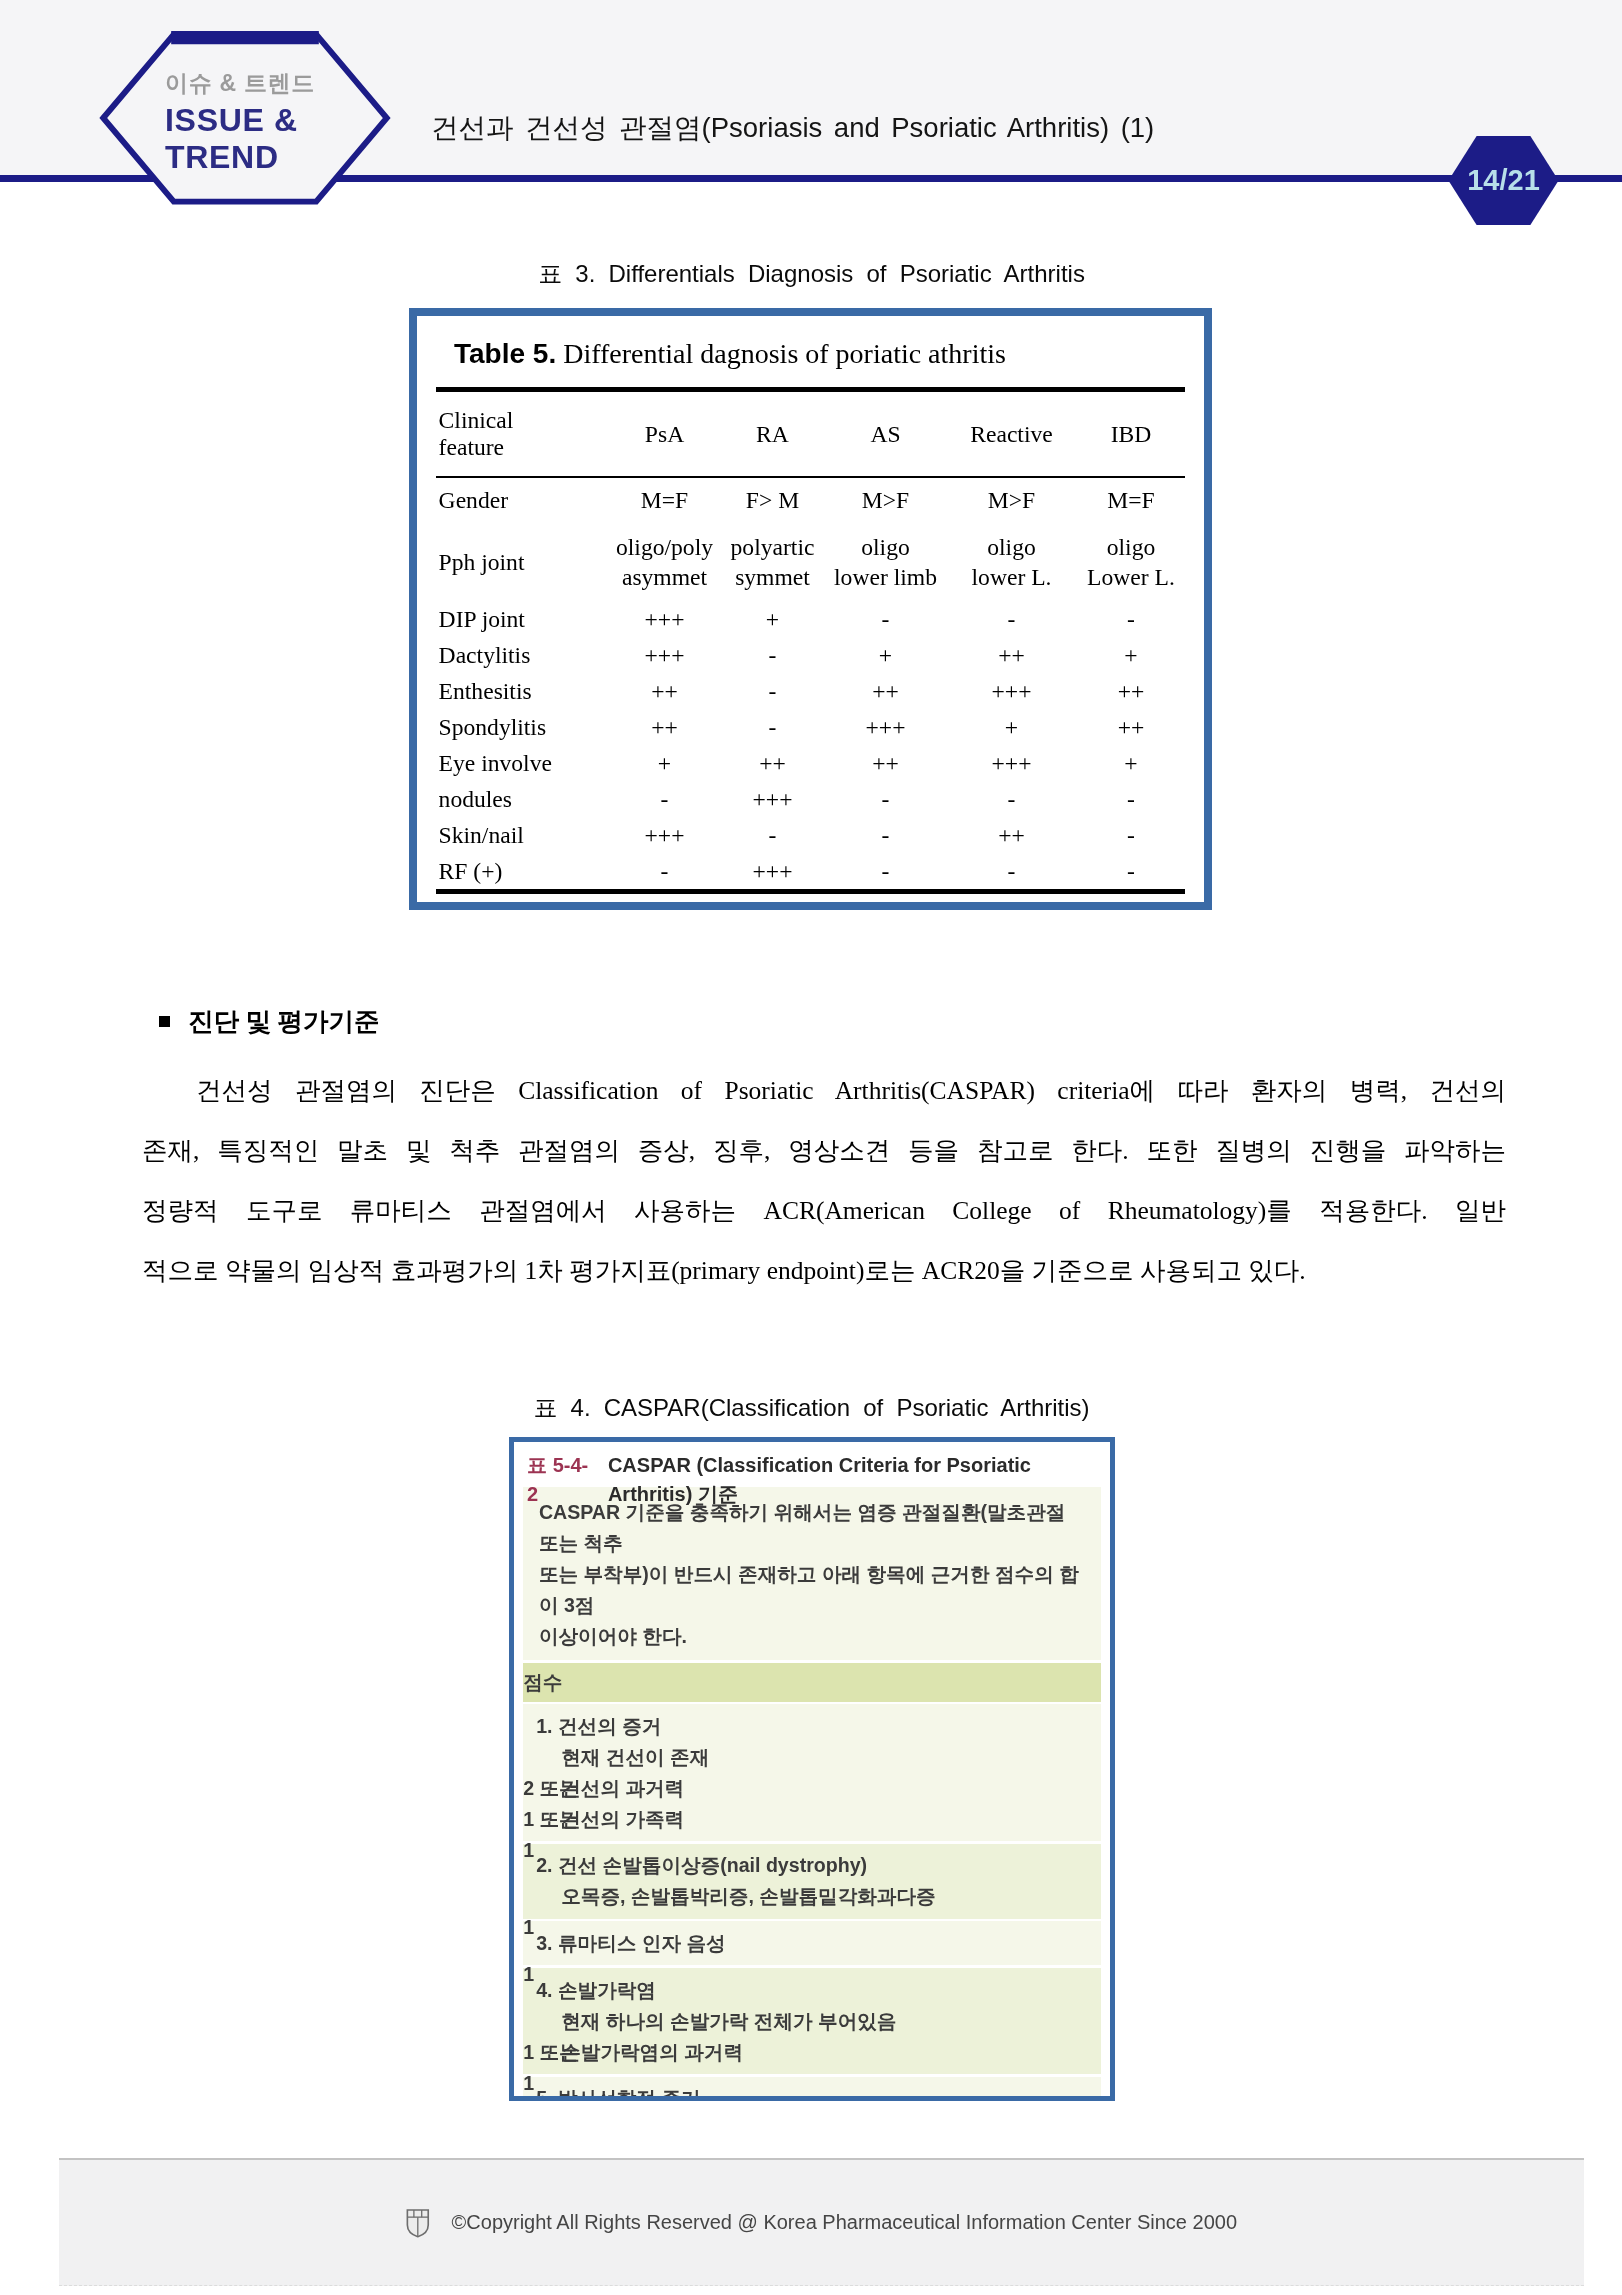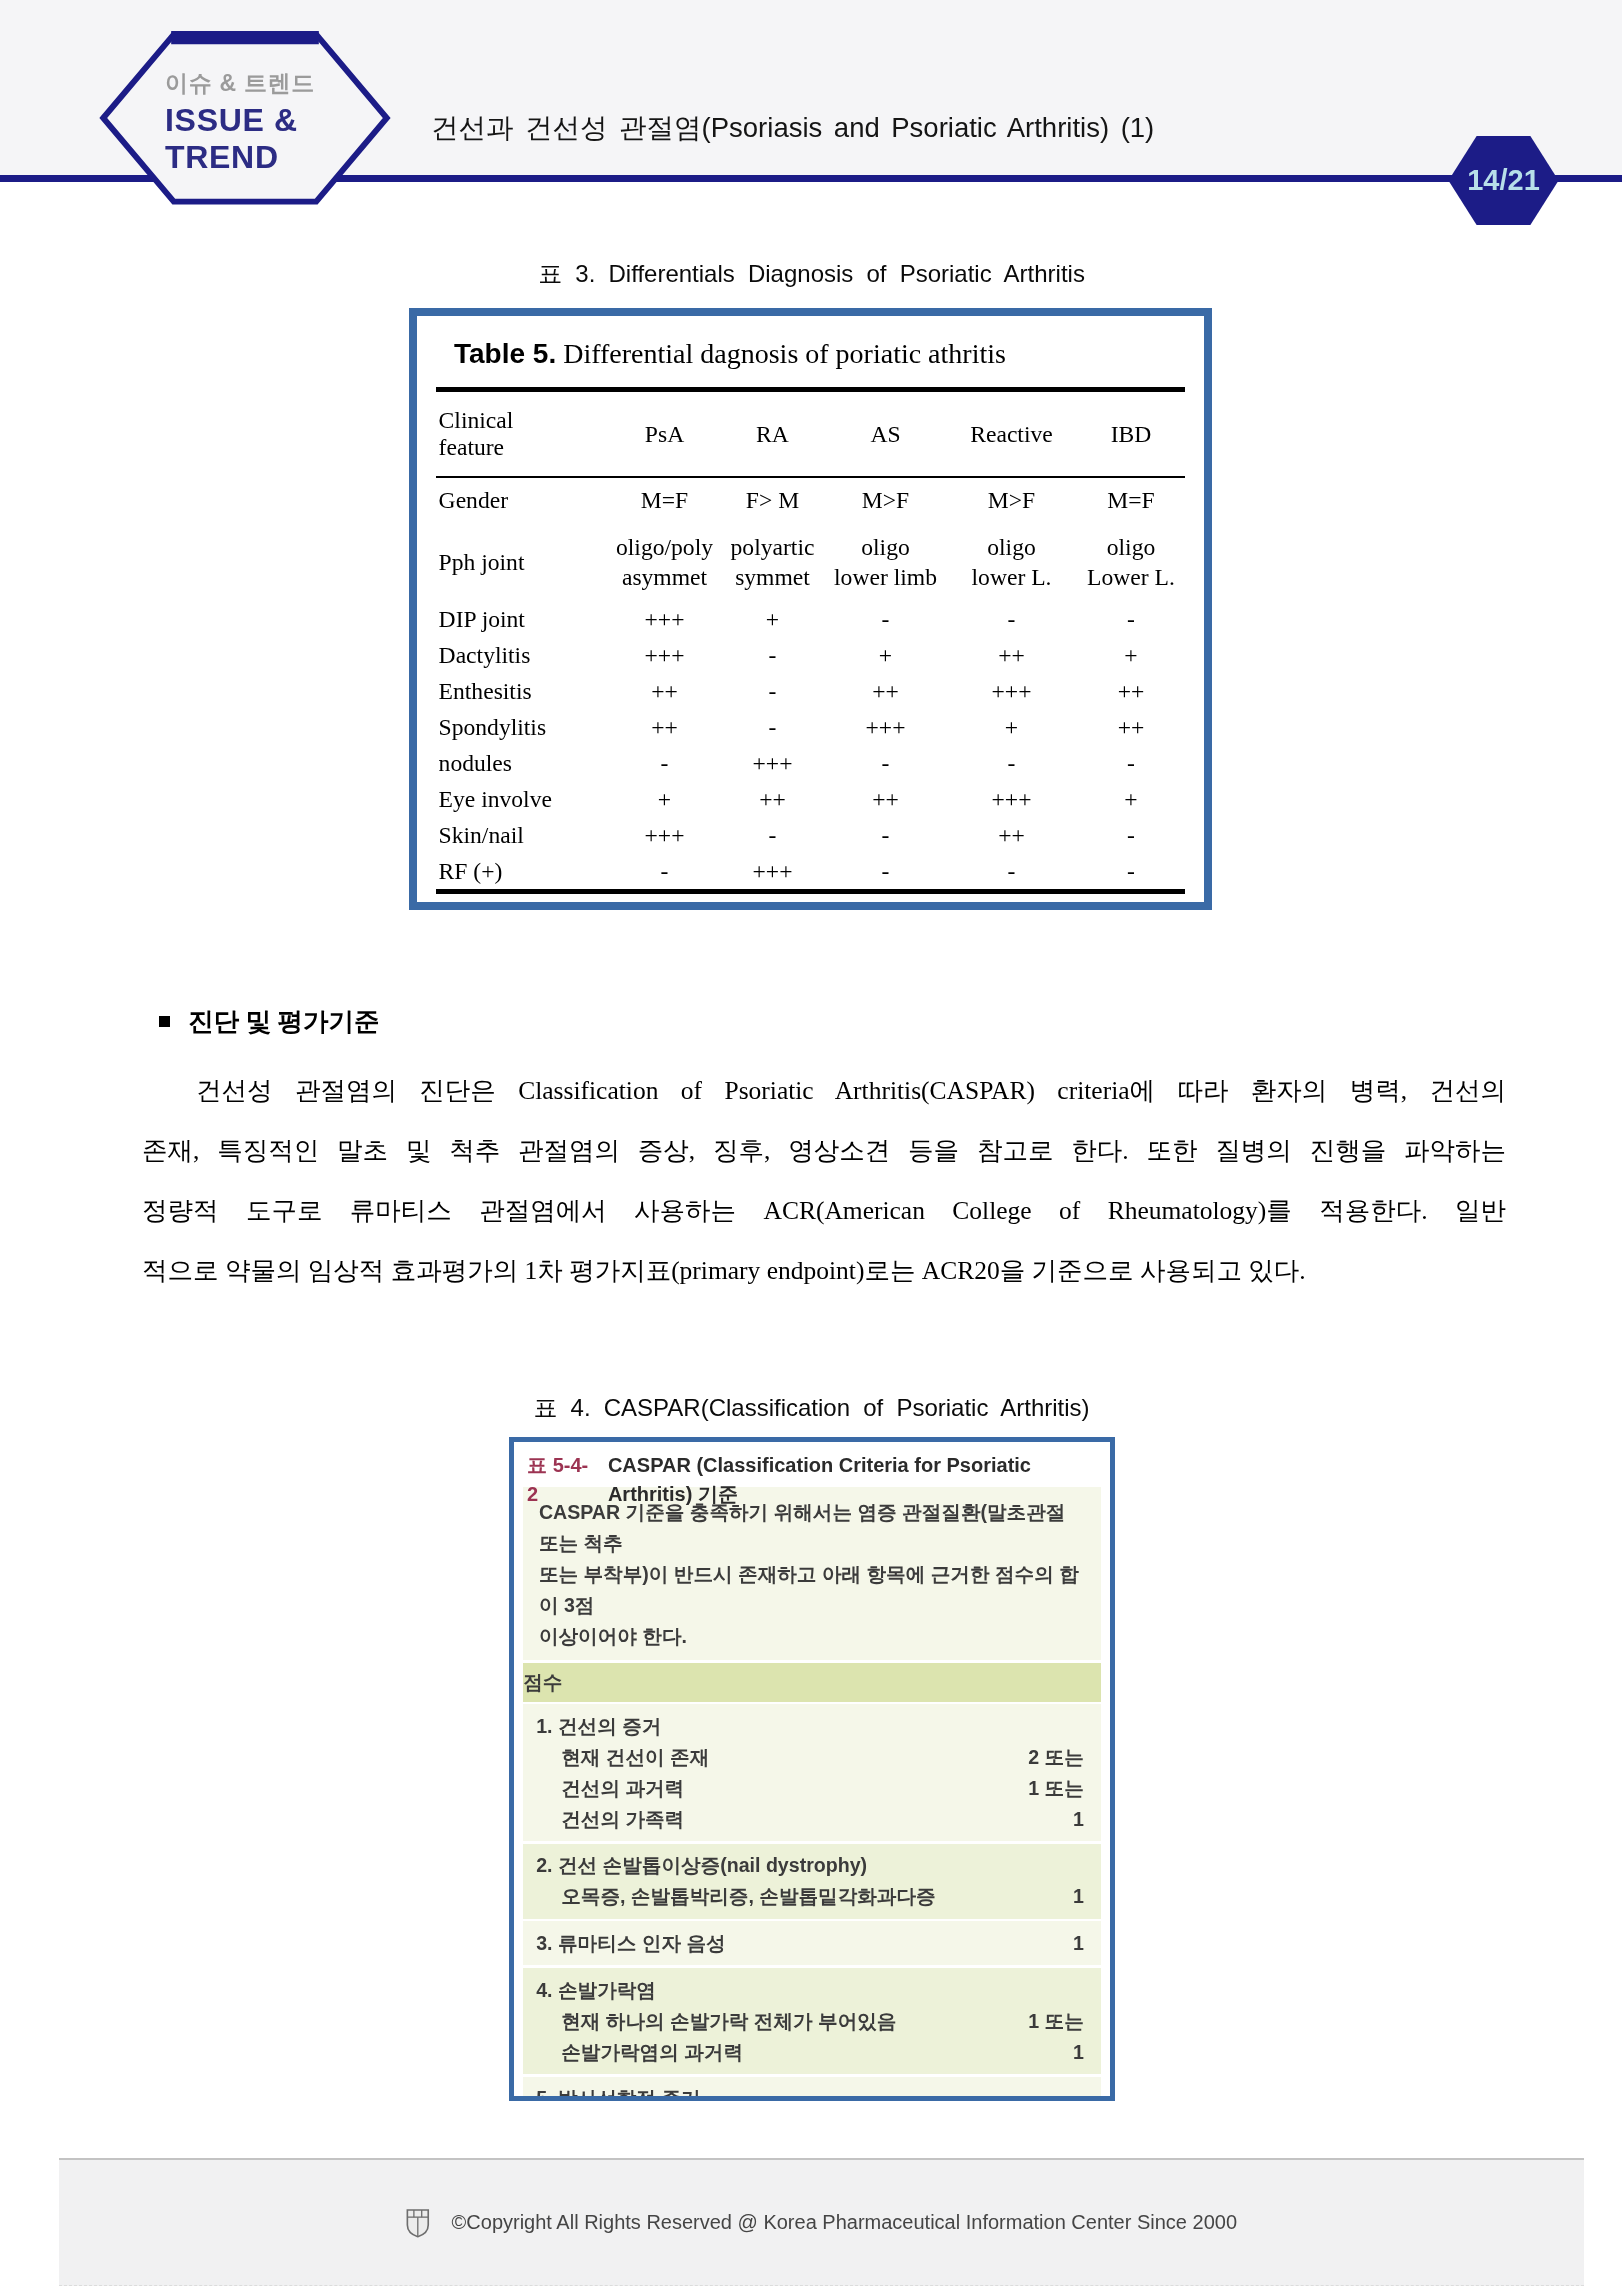--- a/index.html
+++ b/index.html
@@ -59,21 +59,21 @@
   .caspar-title-text { color:#2b2b2b; }
   .cblock { margin-bottom:2.6px; }
   .intro { background:#f5f7e9; padding:10.5px 15.7px 7.9px 15.7px; font-size:19.6px; font-weight:700; color:#3b3b3b; }
   .intro div { line-height:31px; }
   .score-header { background:#dce4af; height:39px; line-height:39px; padding-right:17px;
                   font-size:19.6px; font-weight:700; color:#3b3b3b; }
   .cgroup { padding:6.5px 0; }
   .cgroup.light { background:#f5f7e9; }
   .cgroup.green { background:#edf2d9; }
   .crow { display:flex; justify-content:space-between; height:31px; line-height:31px;
-          font-size:19.6px; font-weight:700; color:#3b3b3b; }
+          font-size:19.6px; font-weight:700; color:#3b3b3b;flex-direction:column; }
   .clabel { padding-left:13px; }
   .clabel.sub { padding-left:38px; }
   .cscore { padding-right:17px; }
 
   
   .footer { position:absolute; left:59px; top:2158px; width:1525px; height:128px; box-sizing:border-box;
             background:#f1f1f2; border-top:2.6px solid #c3c3c3; border-bottom:1.3px dashed #dcdcdc;
             display:flex; align-items:center; justify-content:center; gap:22px; }
   .footer-text { font-size:20px; color:#454545; }
 </style>
@@ -176,34 +176,34 @@
   </tr>
           <tr>
     <td class="t5-feature">Spondylitis</td>
     <td class="t5-val">++</td>
     <td class="t5-val">-</td>
     <td class="t5-val">+++</td>
     <td class="t5-val">+</td>
     <td class="t5-val">++</td>
   </tr>
           <tr>
+    <td class="t5-feature">Eye involve</td>
+    <td class="t5-val">+</td>
+    <td class="t5-val">++</td>
+    <td class="t5-val">++</td>
+    <td class="t5-val">+++</td>
+    <td class="t5-val">+</td>
+  </tr>
+          <tr>
     <td class="t5-feature">nodules</td>
     <td class="t5-val">-</td>
     <td class="t5-val">+++</td>
     <td class="t5-val">-</td>
     <td class="t5-val">-</td>
     <td class="t5-val">-</td>
-  </tr>
-          <tr>
-    <td class="t5-feature">Eye involve</td>
-    <td class="t5-val">+</td>
-    <td class="t5-val">++</td>
-    <td class="t5-val">++</td>
-    <td class="t5-val">+++</td>
-    <td class="t5-val">+</td>
   </tr>
           <tr>
     <td class="t5-feature">Skin/nail</td>
     <td class="t5-val">+++</td>
     <td class="t5-val">-</td>
     <td class="t5-val">-</td>
     <td class="t5-val">++</td>
     <td class="t5-val">-</td>
   </tr>
           <tr>

